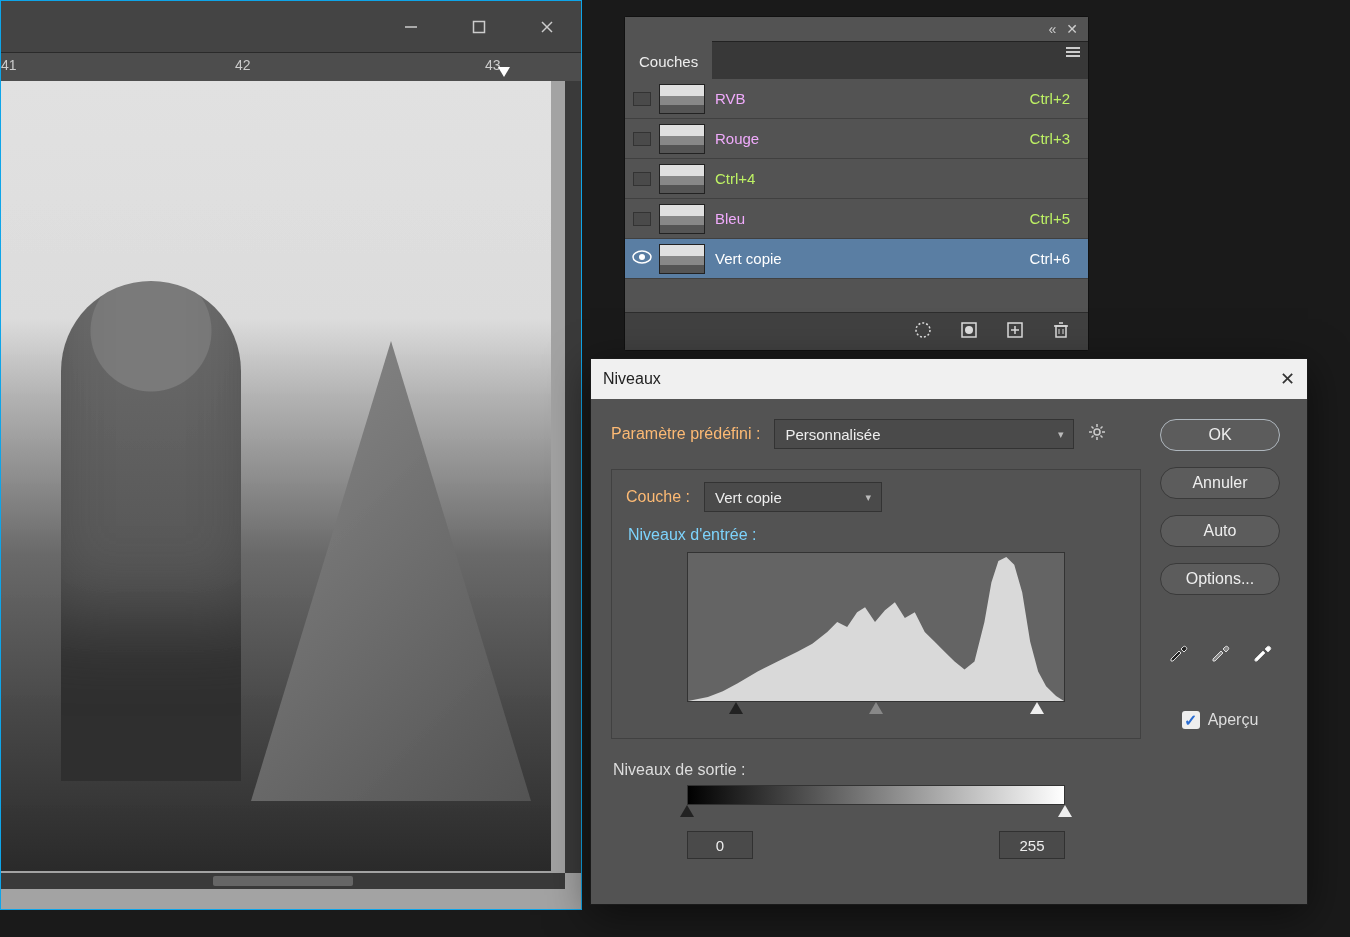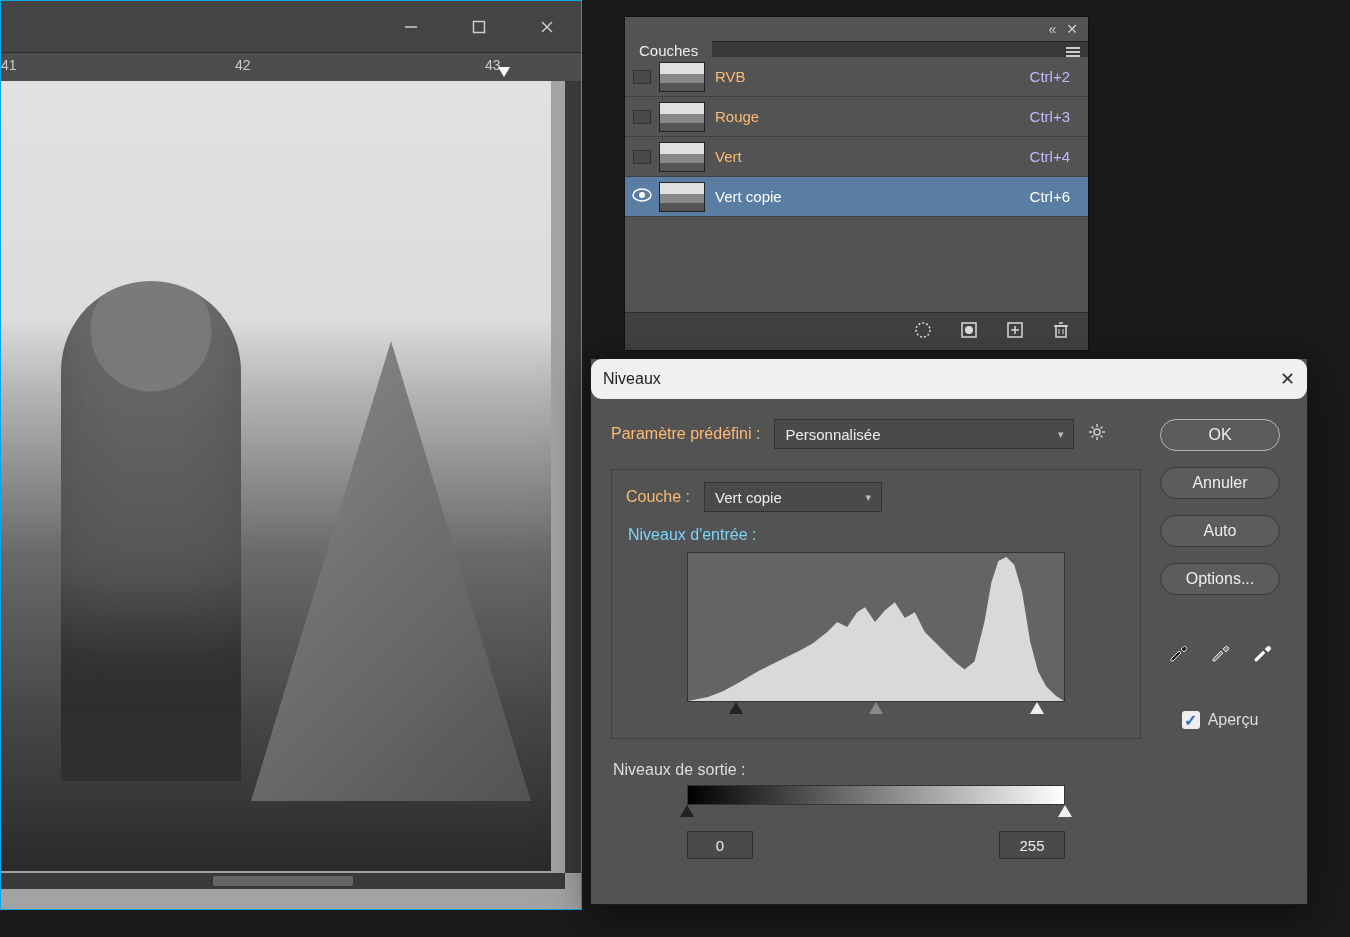--- a/index.html
+++ b/index.html
@@ -51,21 +51,21 @@
 
   
   .channels-panel {
     position:absolute; left:624px; top:16px; width:465px; height:335px;
     background:#535353; border:1px solid #111; border-radius:2px;
   }
   .panel-top {
     height: 24px; background:#535353; display:flex; justify-content:flex-end; align-items:center; gap:10px; padding-right:10px;
   }
   .panel-top .icn { color:#ccc; font-size:14px; }
-  .panel-tabs { height: 16px; display:flex; align-items:stretch; position:relative; }
+  .panel-tabs { height: 38px; display:flex; align-items:stretch; position:relative; }
   .panel-tab {
     background:#383838; color:#eee; font-size:15px; padding:6px 14px 4px;
     display:flex; align-items:center; border-top:1px solid #222;
   }
   .panel-tab.active { background:#535353; border-top:none; }
   .panel-tabs::after{
     content:""; flex:1; background:#383838; border-top:1px solid #222;
   }
   .panel-menu { position:absolute; right:6px; top:4px; color:#ccc; }
   .channel-list { }
@@ -76,40 +76,40 @@
   .channel-row.selected { background:#5a7ea3; }
   .vis-col { width:34px; display:flex; justify-content:center; }
   .vis-box { width:18px; height:14px; border:1px solid #333; background:#4a4a4a; }
   .eye { color:#eee; }
   .ch-thumb {
     width:46px; height:30px; border:1px solid #222;
     background: linear-gradient(180deg,#e0e0e0 0 40%, #888 40% 70%, #555 70% 100%);
     filter: grayscale(1);
     margin-right:10px;
   }
-  .ch-name { flex:1; color:#fdba74; font-size:15px; }
-  .ch-short { color:#c4b5fd; font-size:15px; padding-right:8px; }
+  .ch-name { flex:1; color:#f0abfc; font-size:15px; }
+  .ch-short { color:#bef264; font-size:15px; padding-right:8px; }
   .channel-row.selected .ch-name, .channel-row.selected .ch-short { color:#fff; }
 
   .panel-footer {
     position:absolute; left:0; right:0; bottom:0; height:38px;
     background:#414141; display:flex; justify-content:flex-end; align-items:center; gap:28px; padding-right:18px;
     border-top:1px solid #2d2d2d;
   }
   .panel-footer .ficon { color:#ddd; }
   .panel-footer svg { width:18px; height:18px; }
 
   
   .levels {
     position:absolute; left:590px; top:358px; width:718px; height:547px;
     background:#535353; border:1px solid #1a1a1a; box-shadow:0 10px 40px rgba(0,0,0,.5);
   }
   .lv-title {
     height: 40px; background:#f0f0f0; color:#222; display:flex; align-items:center;
-    padding:0 12px; font-size:16px; justify-content:space-between;border-radius:11px;
+    padding:0 12px; font-size:16px; justify-content:space-between;
   }
   .lv-title .close { color:#333; font-size:18px; cursor:pointer; }
   .lv-body { padding: 20px 0 0 20px; display:flex; }
   .lv-left { width: 530px; }
   .lv-right { flex:1; padding:0 18px 0 10px; display:flex; flex-direction:column; align-items:center; gap:16px; }
 
   .row { display:flex; align-items:center; gap:14px; margin-bottom:20px; }
   .lbl { color:#fdba74; font-size:16px; }
   .select {
     background:#4a4a4a; color:#eee; border:1px solid #333; height:30px;
@@ -249,22 +249,29 @@
         </div>
       <div class="ch-thumb"></div>
       <div class="ch-name">Rouge</div>
       <div class="ch-short">Ctrl+3</div>
     </div>
     <div class="channel-row">
       <div class="vis-col">
           <div class="vis-box"></div>
         </div>
       <div class="ch-thumb"></div>
-      <div class="ch-name">Vert</div>
       <div class="ch-short">Ctrl+4</div>
+    </div>
+    <div class="channel-row">
+      <div class="vis-col">
+          <div class="vis-box"></div>
+        </div>
+      <div class="ch-thumb"></div>
+      <div class="ch-name">Bleu</div>
+      <div class="ch-short">Ctrl+5</div>
     </div>
     <div class="channel-row selected">
       <div class="vis-col">
         <span class="eye">
           <svg width="20" height="14" viewBox="0 0 20 14">
               <ellipse cx="10" cy="7" rx="9" ry="6" fill="none" stroke="#fff" stroke-width="1.5"></ellipse>
               <circle cx="10" cy="7" r="3" fill="#fff"></circle>
             </svg>
         </span>
       </div>

